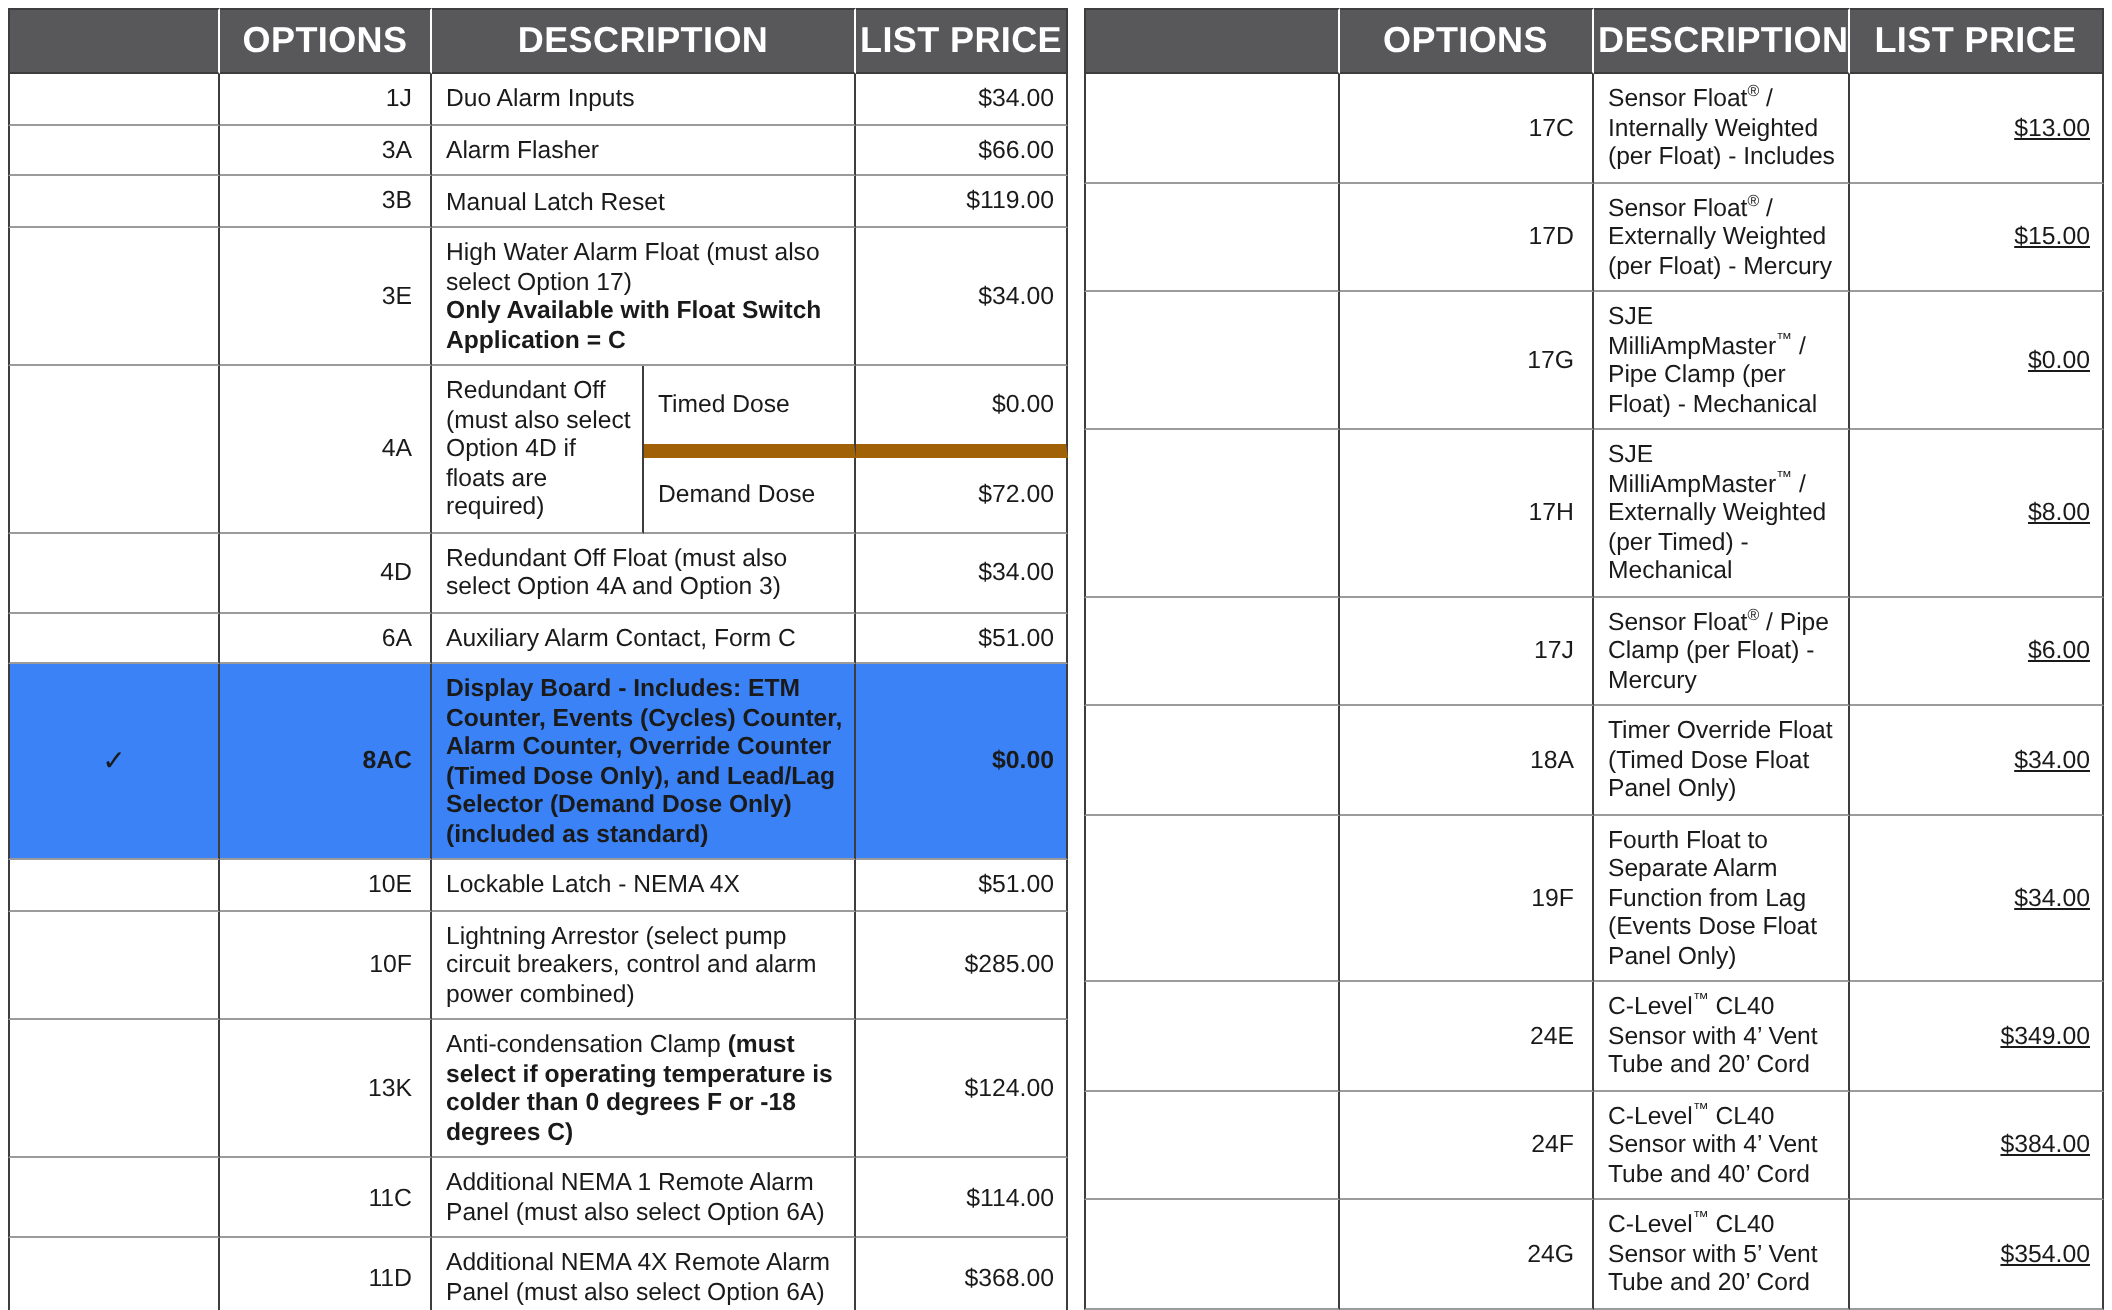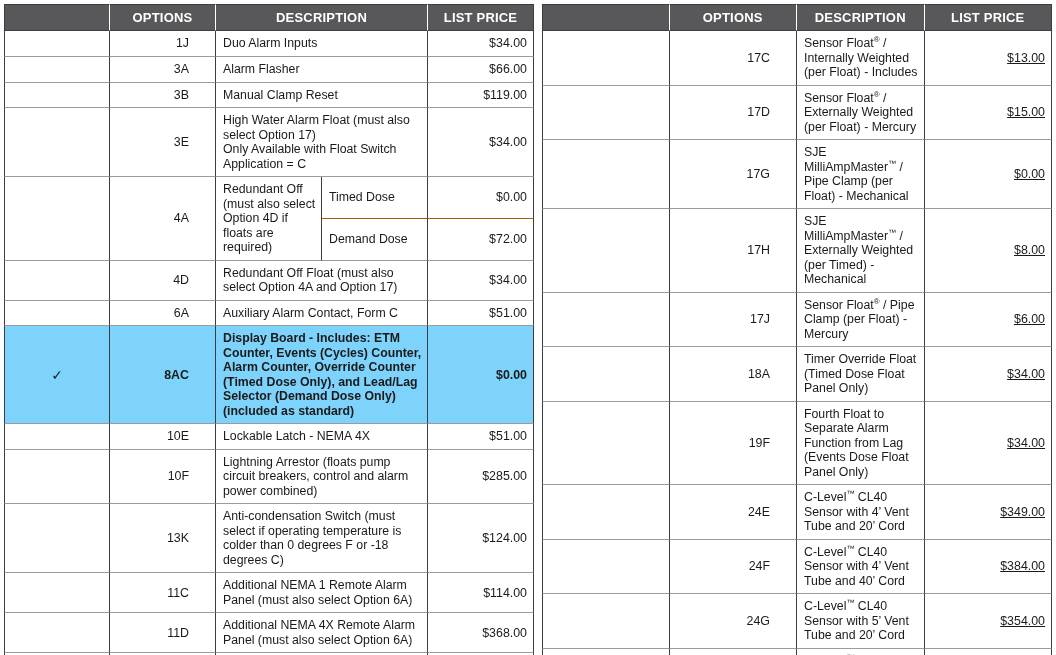--- a/index.html
+++ b/index.html
@@ -38,21 +38,21 @@
     line-height: 1.18;
   }
 
   .opt-table.left  { width: 530px; }
   .opt-table.right { width: 510px; }
 
   
   thead th {
     background: #58585a;
     color: #ffffff;
-    font-size: 13px;
+    font-size: 18px;
     font-weight: bold;
     letter-spacing: 0.2px;
     text-align: center;
     padding: 5px 2px 5px 2px;
     border-top: 1.6px solid #3d3d3f;
     border-bottom: 1.6px solid #3d3d3f;
     vertical-align: middle;
     white-space: nowrap;
   }
   thead th.th-check {
@@ -79,21 +79,21 @@
     width: 26px;
     border-left: 1.6px solid #3d3d3f;
     border-right: 1px solid #3d3d3f;
     text-align: center;
     font-size: 14px;
     padding: 4px 2px;
   }
   td.c-opt {
     width: 68px;
     text-align: right;
-    padding-right: 26px;
+    padding-right: 9px;
     white-space: nowrap;
     font-size: 12.4px;
   }
   td.c-desc {
     padding-left: 7px;
     padding-right: 5px;
   }
   td.c-price {
     width: 72px;
     text-align: right;
@@ -108,30 +108,30 @@
 
   
   td.c-sub-label {
     width: 78px;
     text-align: left;
     padding-left: 7px;
     border-right: 1px solid #3d3d3f;
     white-space: nowrap;
   }
   tr.sub-first td.c-sub-label,
-  tr.sub-first td.c-price { border-bottom: 1px solid #a16207; }
+  tr.sub-first td.c-price { border-bottom: 7px solid #a16207; }
 
   
   tr.selected td {
-    background: #7dd3fc;
+    background: #3b82f6;
     font-weight: bold;
   }
   tr.selected td.c-check { font-weight: normal; }
 
-  .bold { font-weight: normal; margin-top: 32px; }
+  .bold { font-weight: bold; margin-top: 32px; }
   sup {
     font-size: 8px;
     vertical-align: super;
     line-height: 0;
   }
 </style>
 </head>
 <body>
 
 <div class="page">
@@ -155,21 +155,21 @@
           </tr>
           <tr>
             <td class="c-check"><span></span></td>
             <td class="c-opt">3A</td>
             <td class="c-desc" colspan="2"><span>Alarm Flasher</span></td>
             <td class="c-price">$66.00</td>
           </tr>
           <tr>
             <td class="c-check"><span></span></td>
             <td class="c-opt">3B</td>
-            <td class="c-desc" colspan="2"><span>Manual Clamp Reset</span></td>
+            <td class="c-desc" colspan="2"><span>Manual Latch Reset</span></td>
             <td class="c-price">$119.00</td>
           </tr>
           <tr>
             <td class="c-check"><span></span></td>
             <td class="c-opt">3E</td>
             <td class="c-desc" colspan="2"><span>High Water Alarm Float (must also select Option 17)</span><br><span class="bold">Only Available with Float Switch Application = C</span></td>
             <td class="c-price">$34.00</td>
           </tr>
           <tr class="sub-first">
             <td class="c-check" rowspan="2"></td>
@@ -178,21 +178,21 @@
             <td class="c-sub-label">Timed Dose</td>
             <td class="c-price">$0.00</td>
           </tr>
           <tr>
             <td class="c-sub-label">Demand Dose</td>
             <td class="c-price">$72.00</td>
           </tr>
           <tr>
             <td class="c-check"><span></span></td>
             <td class="c-opt">4D</td>
-            <td class="c-desc" colspan="2"><span>Redundant Off Float (must also select Option 4A and Option 17)</span></td>
+            <td class="c-desc" colspan="2"><span>Redundant Off Float (must also select Option 4A and Option 3)</span></td>
             <td class="c-price">$34.00</td>
           </tr>
           <tr>
             <td class="c-check"><span></span></td>
             <td class="c-opt">6A</td>
             <td class="c-desc" colspan="2"><span>Auxiliary Alarm Contact, Form C</span></td>
             <td class="c-price">$51.00</td>
           </tr>
           <tr class="selected">
             <td class="c-check"><span>✓</span></td>
@@ -202,27 +202,27 @@
           </tr>
           <tr>
             <td class="c-check"><span></span></td>
             <td class="c-opt">10E</td>
             <td class="c-desc" colspan="2"><span>Lockable Latch - NEMA 4X</span></td>
             <td class="c-price">$51.00</td>
           </tr>
           <tr>
             <td class="c-check"><span></span></td>
             <td class="c-opt">10F</td>
-            <td class="c-desc" colspan="2"><span>Lightning Arrestor (floats pump circuit breakers, control and alarm power combined)</span></td>
+            <td class="c-desc" colspan="2"><span>Lightning Arrestor (select pump circuit breakers, control and alarm power combined)</span></td>
             <td class="c-price">$285.00</td>
           </tr>
           <tr>
             <td class="c-check"><span></span></td>
             <td class="c-opt">13K</td>
-            <td class="c-desc" colspan="2"><span>Anti-condensation Switch </span><span class="bold">(must select if operating temperature is colder than 0 degrees F or -18 degrees C)</span></td>
+            <td class="c-desc" colspan="2"><span>Anti-condensation Clamp </span><span class="bold">(must select if operating temperature is colder than 0 degrees F or -18 degrees C)</span></td>
             <td class="c-price">$124.00</td>
           </tr>
           <tr>
             <td class="c-check"><span></span></td>
             <td class="c-opt">11C</td>
             <td class="c-desc" colspan="2"><span>Additional NEMA 1 Remote Alarm Panel (must also select Option 6A)</span></td>
             <td class="c-price">$114.00</td>
           </tr>
           <tr>
             <td class="c-check"><span></span></td>

